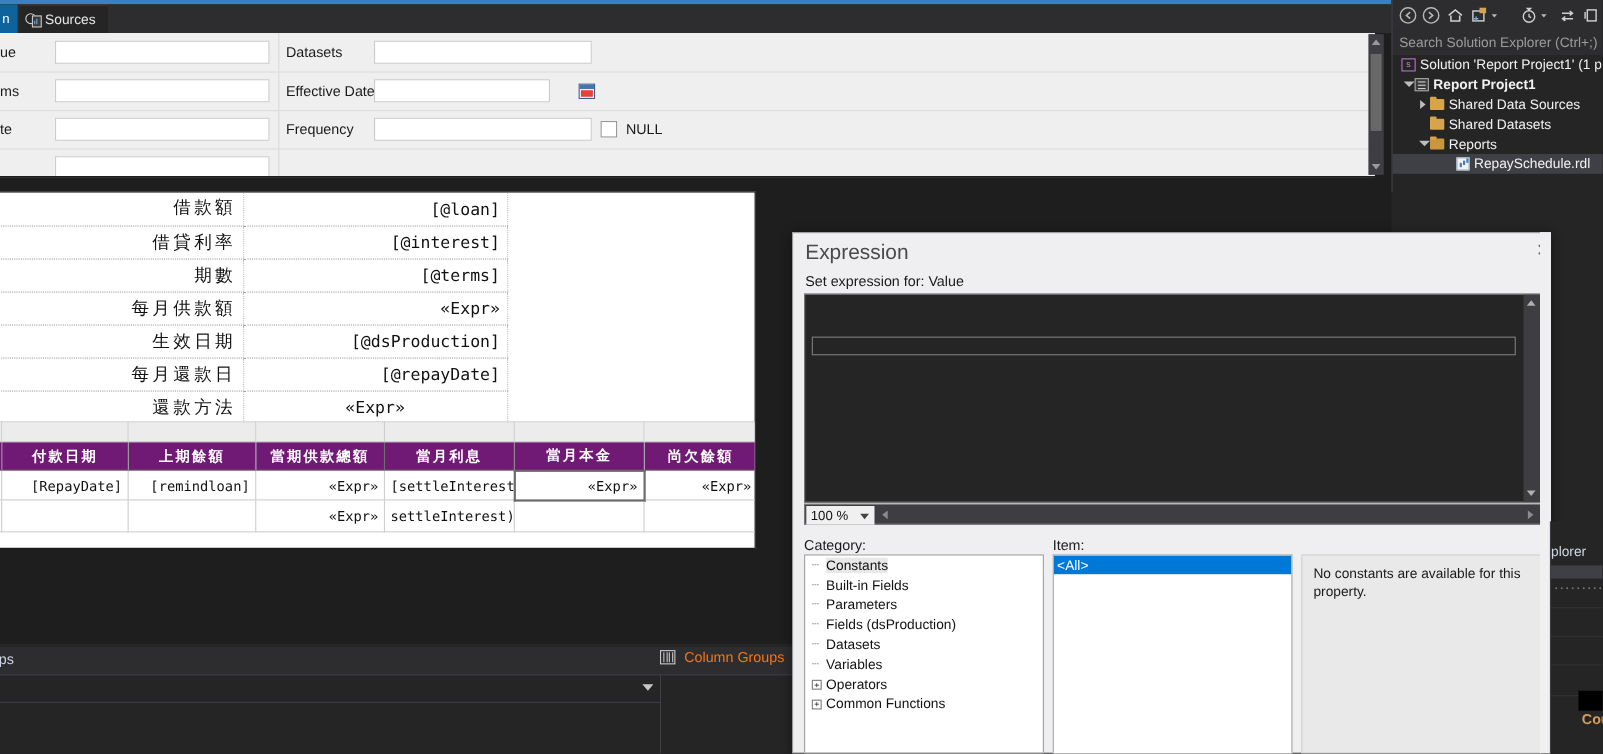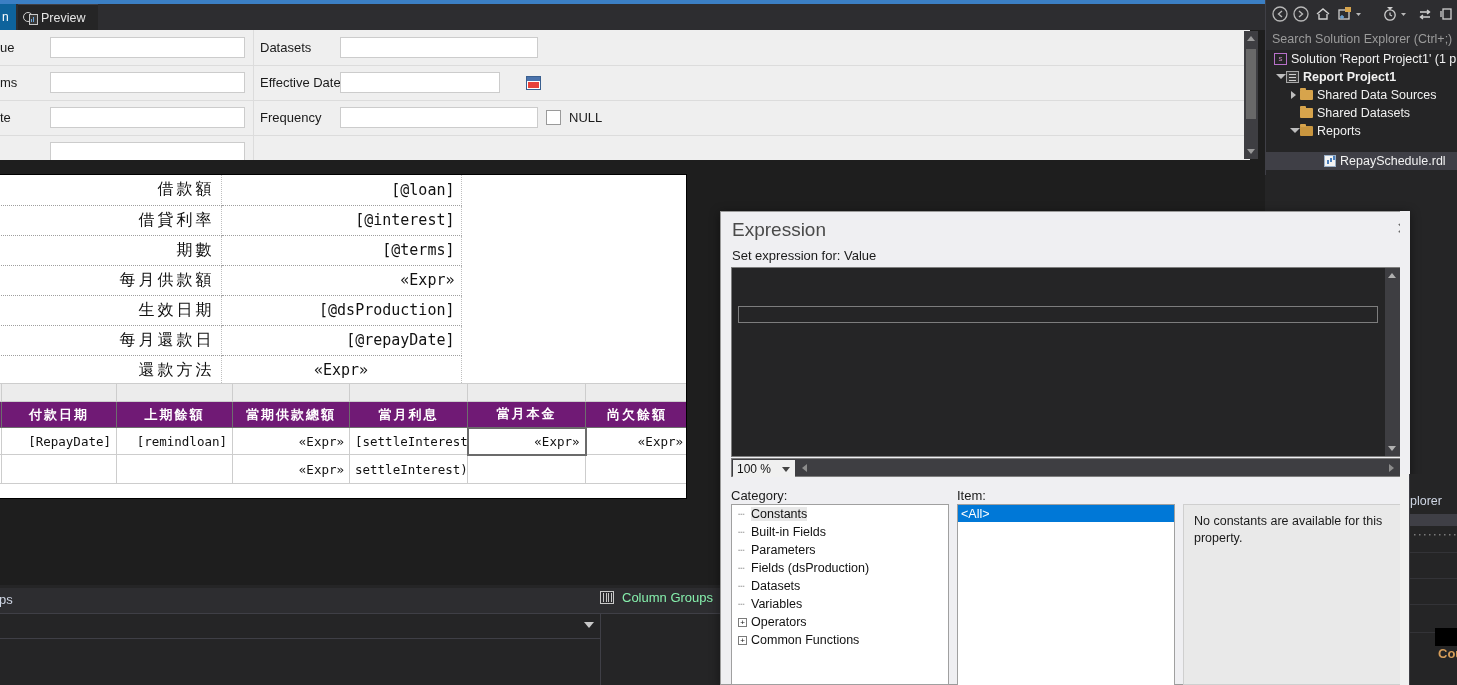--- a/index.html
+++ b/index.html
@@ -101,21 +101,21 @@
   #tablix td.sel{border:2px solid #6b6b6b;}
   #tablix tr.det td{height:27px;}
   #tablix tr.tot td{height:29px;}
   .c0{width:60px;} .c1{width:115px;} .c2{width:116px;} .c3{width:117px;}
   .c4{width:118px;} .c5{width:118px;} .c6{width:103px;}
 
   
   #groupsbar{left:0;top:588px;width:1265px;height:25px;background:#2d2d30;}
   #rowgroups-lbl{left:-30px;top:592px;color:#cfd6e4;font-size:13px;}
   #colgroups{left:600px;top:590px;display:flex;align-items:center;gap:8px;}
-  #colgroups .lbl{color:#86efac;font-size:13px;}
+  #colgroups .lbl{color:#f97316;font-size:13px;}
   .grid-ico{width:14px;height:13px;border:1.4px solid #c8c8c8;position:relative;box-sizing:border-box;background:#2d2d30;}
   .grid-ico i{position:absolute;top:1px;bottom:1px;width:1px;background:#c8c8c8;}
   #gp-left{left:-30px;top:613px;width:630px;height:72px;background:#252526;border-top:1px solid #3f3f46;border-right:1px solid #3f3f46;}
   #gp-left .combo{position:absolute;right:6px;top:8px;width:0;height:0;border-left:5px solid transparent;border-right:5px solid transparent;border-top:6px solid #c8c8c8;}
   #gp-left .sep{position:absolute;left:0;right:0;top:24px;height:1px;background:#3f3f46;}
   #gp-right{left:601px;top:613px;width:664px;height:72px;background:#252526;border-top:1px solid #3f3f46;}
 
   
   #dlg{
     left:720px;top:211px;width:690px;height:474px;background:#efeff2;
@@ -237,21 +237,21 @@
 <div class="abs" id="tabstrip"></div>
 <div class="abs" id="tab-design">n</div>
 <div class="abs" id="tab-preview">
   <span class="prev-ico">
     <i class="mag"></i>
       <i class="hdl"></i>
       <i class="doc"></i>
       <i class="bar"></i>
       <i class="bar2"></i>
   </span>
-  <span class="lbl">Preview</span>
+  <span class="lbl">Sources</span>
 </div>
 
 <div class="abs" id="designer"></div>
 
 <div class="abs" id="parampane">
 
   <div class="prow" style="top:0px;">
     <div class="pcell" style="left:60px;">
         <span class="plabel">ue</span>
       </div>
@@ -579,21 +579,21 @@
     <span class="folder"></span>
     <span class="name">Shared Datasets</span>
   </div>
   <div class="se-row" style="padding-left:22px;">
     <span class="exp-tri open">
         <i class="t"></i>
       </span>
     <span class="folder open"></span>
     <span class="name">Reports</span>
   </div>
-  <div class="se-row selrow" style="padding-left:58px;margin-top:12px;">
+  <div class="se-row selrow" style="padding-left:58px;">
     <span class="rdl-ico"></span>
     <span class="name">RepaySchedule.rdl</span>
   </div>
 </div>
 
 <div class="abs" id="strip-white2"></div>
 <div class="abs" id="rail-bg"></div>
 <div class="abs" id="strip-white"></div>
 <div class="abs" id="rail-div"></div>
 <div class="abs" id="se-tabstub">plorer</div>

